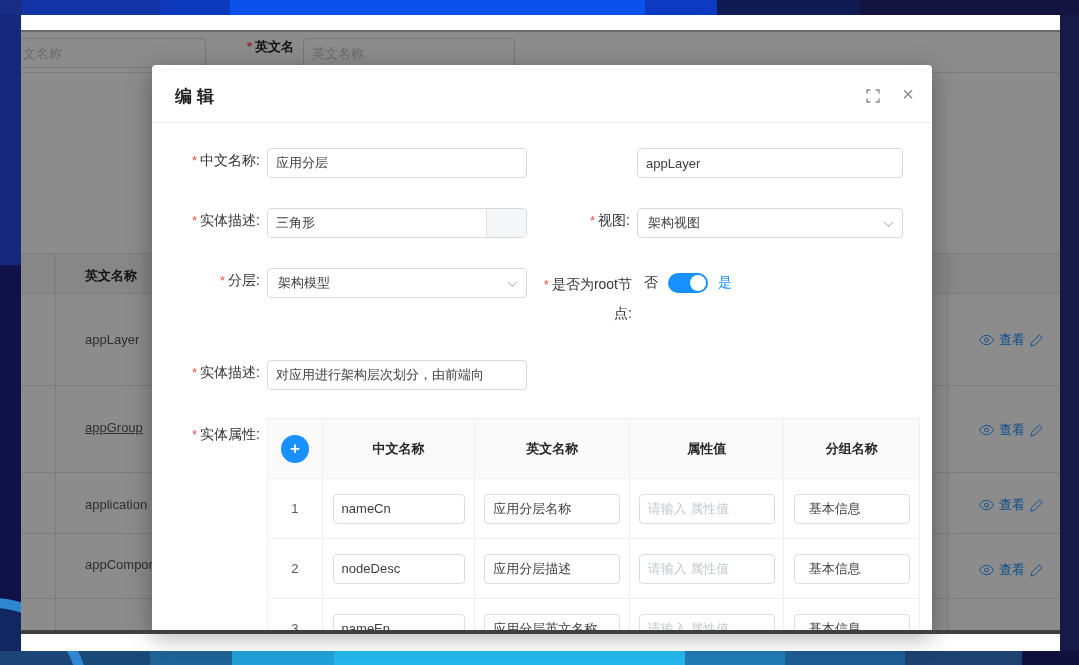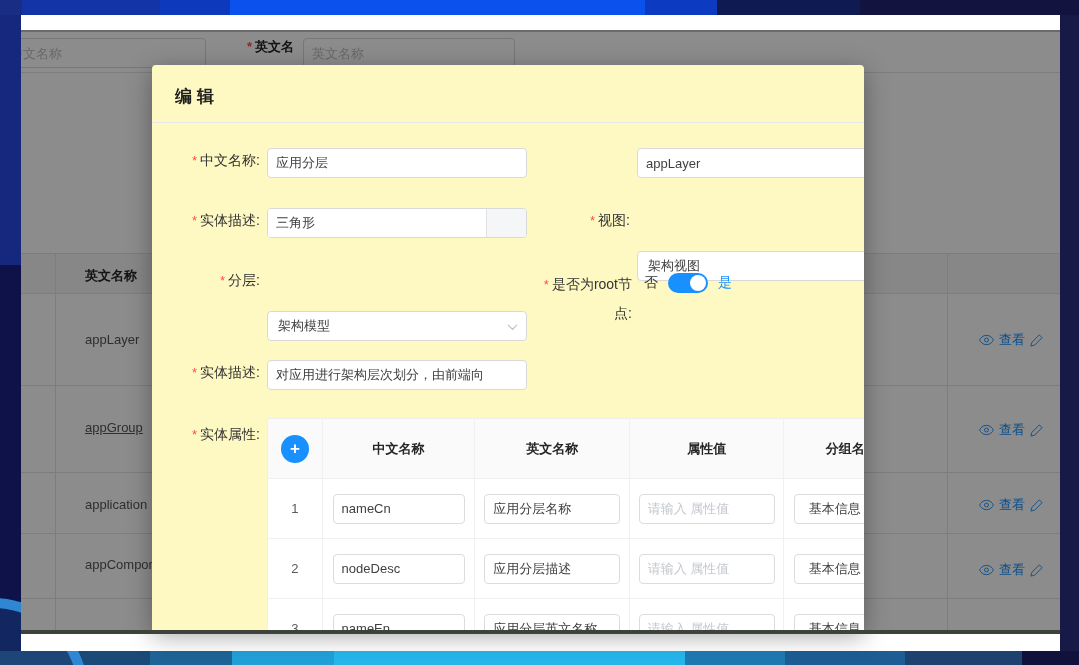--- a/index.html
+++ b/index.html
@@ -25,34 +25,34 @@
   .ipt::placeholder{color:#bfbfbf;}
   .bglabel{font-weight:bold;font-size:13px;color:#262626;white-space:nowrap;}
   .star{color:#ff4d4f;margin-right:3px;font-size:13px;}
   .hline{position:absolute;height:1px;background:#e4e4e4;left:0;width:1039px;}
   .vline{position:absolute;width:1px;background:#e4e4e4;}
   .bgheaderbg{position:absolute;left:0;top:223px;width:1039px;height:40px;background:#f6f6f6;}
   .bgrowtext{position:absolute;font-size:13px;color:#555;line-height:16px;}
   .action{position:absolute;display:flex;align-items:center;gap:5px;color:#1890ff;
           font-size:13px;height:16px;cursor:pointer;}
   
-  .modal{left:152px;top:65px;width:712px;height:565px;background:#fef9c3;z-index:4;
+  .modal{left:152px;top:65px;width:780px;height:565px;background:#ffffff;z-index:4;
          border-radius:4px 4px 0 0;box-shadow:0 6px 24px rgba(0,0,0,0.35);overflow:hidden;}
   .m-title{position:absolute;left:23px;top:20px;font-size:17px;font-weight:bold;
            letter-spacing:5px;color:#1f1f1f;}
   .m-divider{position:absolute;left:0;top:57px;width:780px;height:1px;background:#e9e9e9;}
   .m-close{position:absolute;left:744px;top:17px;font-size:20px;color:#8c8c8c;cursor:pointer;
            width:24px;height:24px;text-align:center;line-height:24px;}
   .m-full{position:absolute;left:714px;top:24px;width:14px;height:14px;cursor:pointer;color:#8c8c8c;}
   .lbl{position:absolute;font-size:14px;color:#333;line-height:25px;text-align:right;white-space:nowrap;}
   .lbl-root{position:absolute;font-size:14px;color:#333;line-height:28px;text-align:right;
             word-break:break-all;white-space:normal;}
   .ctl{position:absolute;height:30px;}
   .select{display:flex;align-items:center;border:1px solid #d9d9d9;border-radius:4px;height:30px;
-          padding:0 10px;font-size:13px;color:#404040;background:#fff;cursor:pointer;margin-top:43px;}
+          padding:0 10px;font-size:13px;color:#404040;background:#fff;cursor:pointer;}
   .select .val{flex:1;}
   .chev{width:7px;height:7px;border-right:1.5px solid #b4b4b4;border-bottom:1.5px solid #b4b4b4;
         transform:rotate(45deg) translate(-1px,-1px);}
   .iptgroup{display:flex;border:1px solid #d9d9d9;border-radius:4px;height:30px;overflow:hidden;background:#fff;}
   .iptgroup input{border:none;flex:1;padding:0 8px;font-size:13px;color:#404040;outline:none;font-family:inherit;}
   .iptgroup .suffix{width:40px;background:#f5f6f8;border-left:1px solid #e2e2e2;cursor:pointer;}
   .switch{position:relative;width:40px;height:20px;border-radius:10px;background:#1890ff;cursor:pointer;}
   .switch .knob{position:absolute;right:2px;top:2px;width:16px;height:16px;border-radius:50%;background:#fff;}
   .togglerow{position:absolute;display:flex;align-items:center;gap:10px;font-size:14px;}
   

